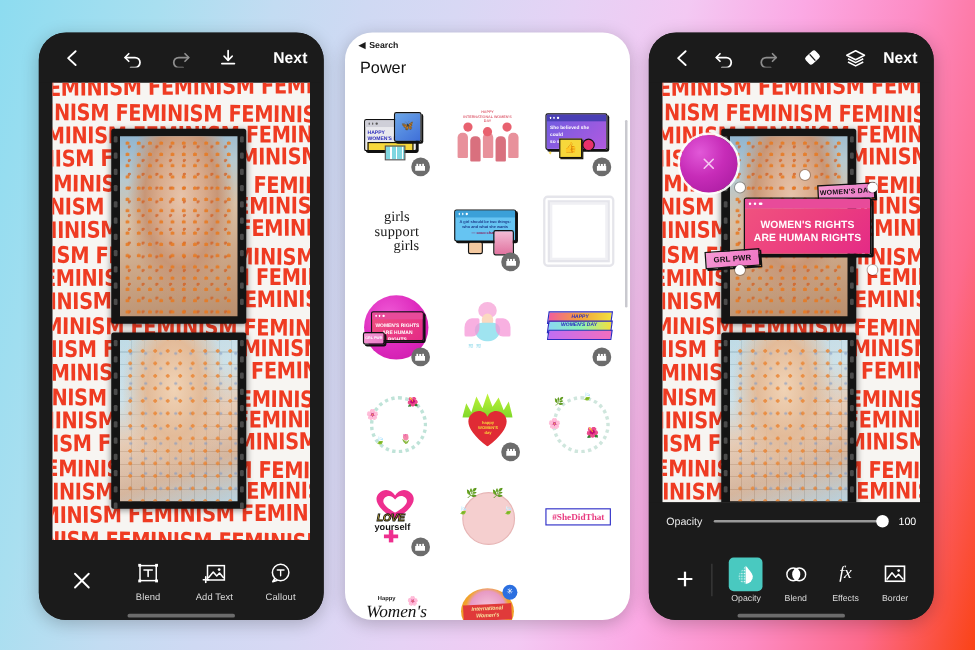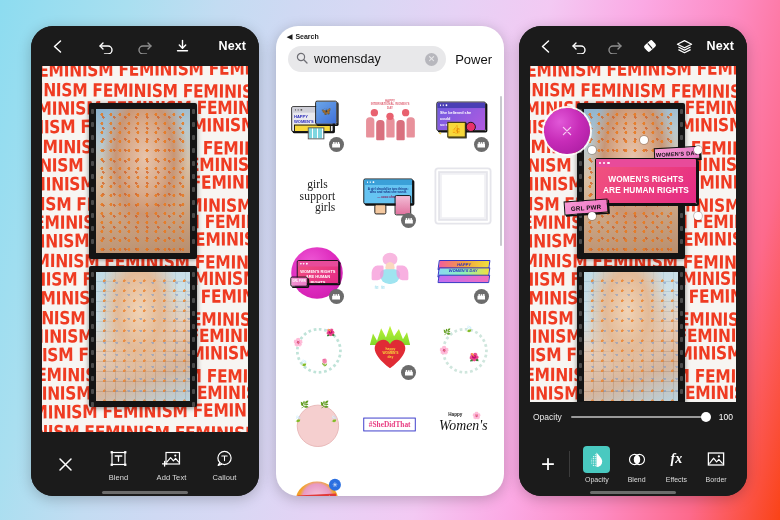--- a/index.html
+++ b/index.html
@@ -109,21 +109,21 @@
   .track{flex:1;height:1.6px;background:#9a9a9a;border-radius:1px;position:relative;}
   .knob{position:absolute;right:-5px;top:50%;transform:translateY(-50%);width:10px;height:10px;
         border-radius:50%;background:#fff;cursor:pointer;}
   .opacrow .val{font-size:8.5px;color:#fff;width:18px;text-align:right;}
   .botbar3{position:absolute;left:0;right:0;bottom:0;height:64px;background:#1b1b1b;
            display:flex;align-items:center;padding:0 12px;box-sizing:border-box;gap:2px;}
   .plus{width:34px;height:34px;display:flex;align-items:center;justify-content:center;
         color:#fff;font-size:24px;font-weight:300;cursor:pointer;margin-right:2px;}
   .vdiv{width:1px;height:26px;background:#3c3c3c;margin-right:6px;}
   .t3{flex:1;display:flex;flex-direction:column;align-items:center;gap:3px;cursor:pointer;}
-  .t3 .gl{width:27px;height:27px;border-radius:4px;display:flex;align-items:center;justify-content:center;color:#fff;font-weight:bold;}
+  .t3 .gl{width:27px;height:27px;border-radius:4px;display:flex;align-items:center;justify-content:center;color:#fff;}
   .t3.sel .gl{background:#49c9c0;}
   .t3 .lbl{font-size:7px;color:#dcdcdc;}
 
   
   .handle{position:absolute;width:8px;height:8px;border-radius:50%;background:#fff;
           box-shadow:0 0 0 .8px rgba(0,0,0,.25);}
   .delcircle{position:absolute;border-radius:50%;
     background:radial-gradient(circle at 35% 30%,#e158d8 0%,#c72cb8 45%,#a4189c 100%);
     box-shadow:0 0 0 2px rgba(255,255,255,.9);display:flex;align-items:center;justify-content:center;}
   .tagbox{position:absolute;border:1.1px solid #111;box-shadow:1.4px 1.4px 0 #111;
@@ -306,30 +306,20 @@
   </div>
 
   <div class="phone light" id="phone2">
     <div class="srchhead">
       <div class="srchback">
         <span class="car">◀</span>
         <span>Search</span>
       </div>
     </div>
     <div class="srchrow">
-      <div class="srchfield">
-        <span>
-          <svg width="12" height="12" viewBox="0 0 12 12">
-              <circle cx="5" cy="5" r="3.6" fill="none" stroke="#6f6f75" stroke-width="1.2"></circle>
-              <path d="M7.8 7.8 L11 11" stroke="#6f6f75" stroke-width="1.3" stroke-linecap="round"></path>
-            </svg>
-        </span>
-        <span class="txt" title="Search stickers">womensday</span>
-        <span class="clearbtn">✕</span>
-      </div>
       <div class="cancel">Power</div>
     </div>
 
     <div class="grid" id="stickerGrid">
         <div class="cell">
           <div style="display: flex; align-items: center; justify-content: center; transform: scale(0.92);">
             <div style="position:relative;width:56px;height:42px;">
     <div class="win" style="position:absolute;left:0;top:6px;width:44px;height:26px;background:#e9e9ee;">
       <div class="bar" style="background:#cfcfd8;">
                   <b style="background:#555"></b>
@@ -484,20 +474,34 @@
         </div>
         <div class="cell">
           <div style="display: flex; align-items: center; justify-content: center; transform: scale(0.92);">
             <div style="position:relative;width:54px;height:50px;">
    <div class="wreath" style="position:absolute;left:4px;top:3px;width:44px;height:44px;border-color:#cfe6dd;"></div>
    <div style="position:absolute;left:1px;top:22px;font-size:9px;">🌸</div>
    <div style="position:absolute;left:34px;top:30px;font-size:9px;">🌺</div>
    <div style="position:absolute;left:30px;top:0px;font-size:7px;">🍃</div>
    <div style="position:absolute;left:6px;top:4px;font-size:7px;">🌿</div>
  </div>
+          </div>
+        </div>
+        <div class="cell">
+          <div style="display: flex; align-items: center; justify-content: center; transform: scale(0.92);">
+            <div style="position:relative;width:50px;height:48px;">
+   <div style="position:absolute;left:5px;top:0;width:38px;height:28px;background:#ee2f8f;clip-path:path('M19 27 C3 17 0 9 5 4 C10 -1 16 1 19 6 C22 1 28 -1 33 4 C38 9 35 17 19 27 Z');"></div>
+   <div style="position:absolute;left:11px;top:6px;width:26px;height:16px;background:#fff;clip-path:path('M13 15 C3 9 1 5 4 2 C7 -1 11 .5 13 3.5 C15 .5 19 -1 22 2 C25 5 23 9 13 15 Z');"></div>
+   <div style="position:absolute;left:8px;top:20px;font-size:9px;font-weight:800;color:#f7d83b;-webkit-text-stroke:.8px #111;font-style:italic;">LOVE</div>
+   <div style="position:absolute;left:6px;top:29px;font-size:8px;font-weight:800;color:#111;">yourself</div>
+   <div style="position:absolute;left:14px;top:36px;width:13px;height:11px;background:#ee2f8f;clip-path:polygon(35% 0,65% 0,65% 35%,100% 35%,100% 65%,65% 65%,65% 100%,35% 100%,35% 65%,0 65%,0 35%,35% 35%);"></div>
+ </div>
+          </div>
+          <div class="badge">
+            <i></i>
           </div>
         </div>
         <div class="cell">
           <div style="display: flex; align-items: center; justify-content: center; transform: scale(0.92);">
             <div style="position:relative;width:52px;height:50px;">
    <div style="position:absolute;left:4px;top:4px;width:44px;height:44px;border-radius:50%;background:#f5cfcf;border:1.4px solid #e7b6b6;"></div>
    <div style="position:absolute;left:8px;top:0px;font-size:8px;">🌿</div>
    <div style="position:absolute;left:30px;top:0px;font-size:8px;">🌿</div>
    <div style="position:absolute;left:1px;top:16px;font-size:7px;">🍃</div>
    <div style="position:absolute;left:40px;top:16px;font-size:7px;">🍃</div>

